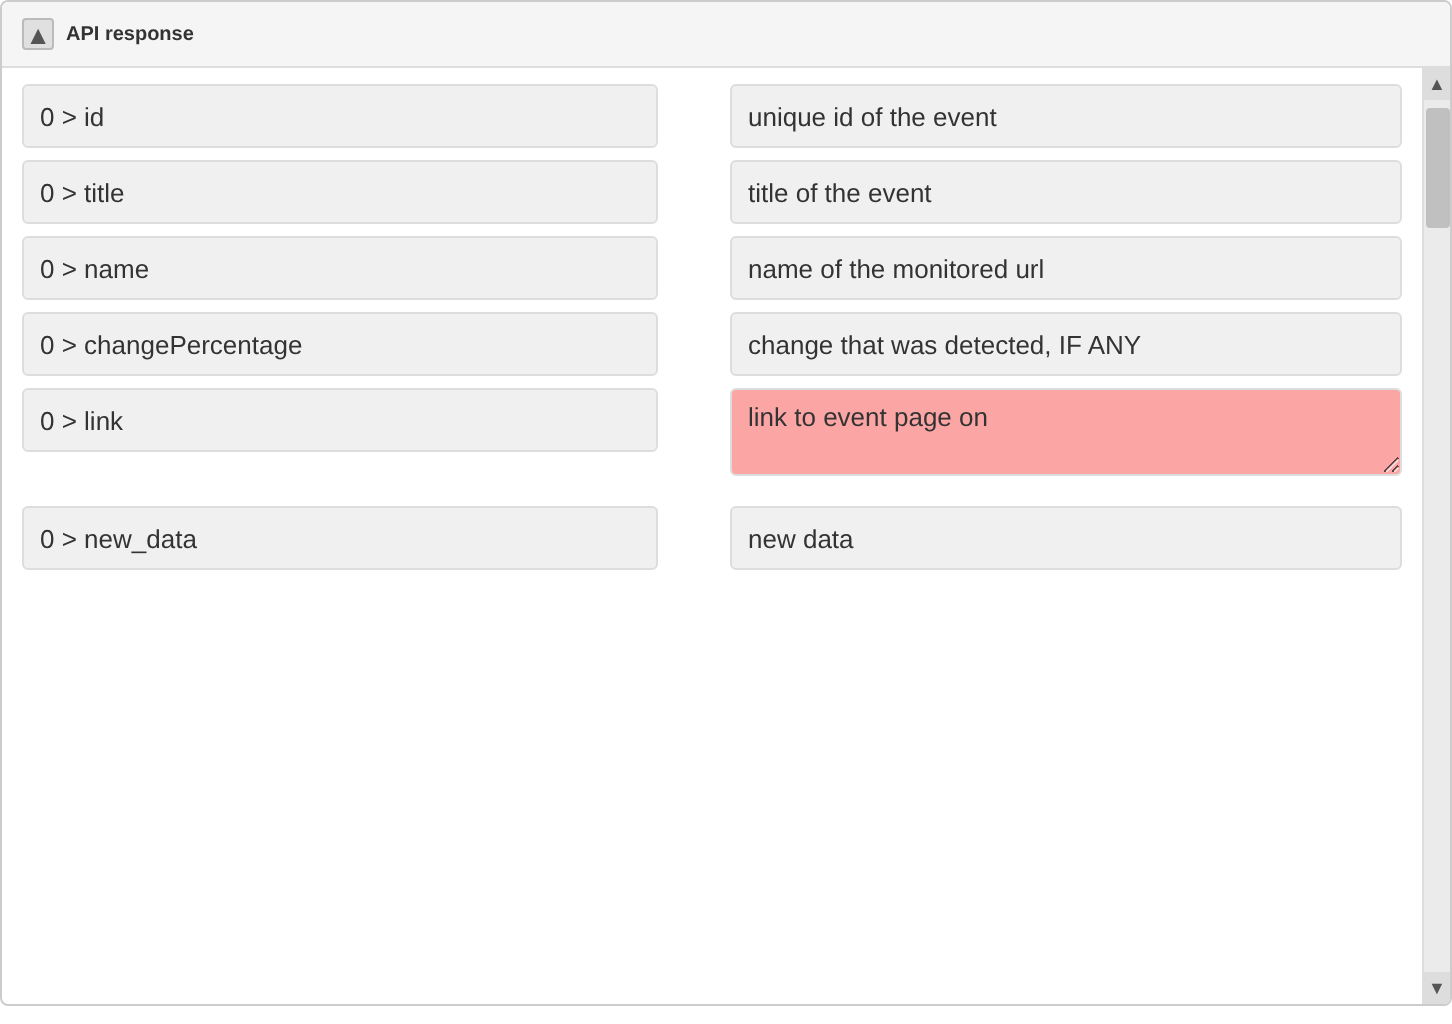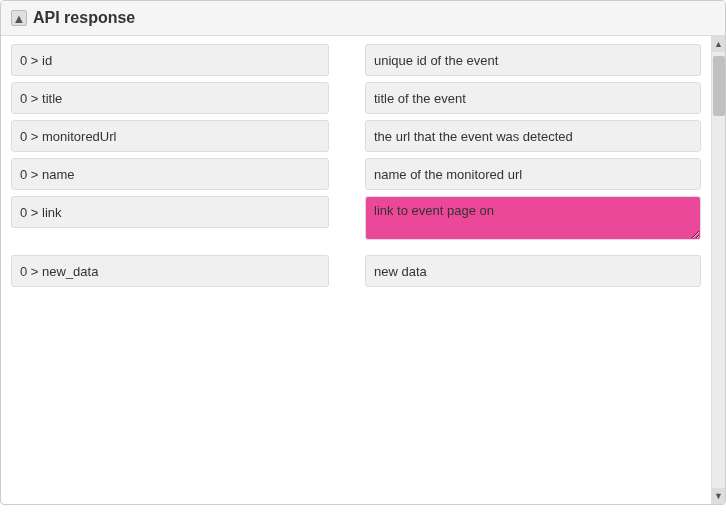--- a/index.html
+++ b/index.html
@@ -44,21 +44,21 @@
       align-items: center;
       justify-content: center;
       cursor: pointer;
       font-size: 10px;
       color: #555;
     }
 
     .header-title {
       font-weight: bold;
       color: #333;
-      font-size: 16px;
+      font-size: 10px;
     }
 
     .content {
       display: flex;
       height: 468px;
     }
 
     .rows-area {
       flex: 1;
       overflow-y: auto;
@@ -145,21 +145,21 @@
       width: 12px;
       height: 60px;
       background: #c0c0c0;
       border-radius: 2px;
       position: absolute;
       top: 4px;
       left: 1px;
     }
 
     .link-textarea {
-      background: #ec4899;
+      background: #fca5a5;
     }
   </style>
 </head>
 <body>
 
 <div class="container">
   <div class="header">
     <div class="collapse-btn">
       <span>▲</span>
     </div>
@@ -170,26 +170,26 @@
     <div class="rows-area" id="rows-container">
     <div class="row">
           <div class="left-field"><input type="text" class="field-input" value="0 &gt; id" style=""></div>
           <div class="right-field"><input type="text" class="field-input" value="unique id of the event" style=""></div>
         </div>
         <div class="row">
           <div class="left-field"><input type="text" class="field-input" value="0 &gt; title" style=""></div>
           <div class="right-field"><input type="text" class="field-input" value="title of the event" style=""></div>
         </div>
         <div class="row">
-          <div class="left-field"><input type="text" class="field-input" value="0 &gt; monitoredUrl" style=""></div>
-          <div class="right-field"><input type="text" class="field-input" value="the url that the event was detected" style=""></div>
-        </div>
-        <div class="row">
           <div class="left-field"><input type="text" class="field-input" value="0 &gt; name" style=""></div>
           <div class="right-field"><input type="text" class="field-input" value="name of the monitored url" style=""></div>
+        </div>
+        <div class="row">
+          <div class="left-field"><input type="text" class="field-input" value="0 &gt; changePercentage" style=""></div>
+          <div class="right-field"><input type="text" class="field-input" value="change that was detected, IF ANY" style=""></div>
         </div>
         <div class="row">
           <div class="left-field"><input type="text" class="field-input" value="0 &gt; link" style=""></div>
           <div class="right-field"><textarea class="field-textarea link-textarea" rows="2" style="">link to event page on</textarea></div>
         </div>
         <div class="row">
         </div>
         <div class="row">
           <div class="left-field"><input type="text" class="field-input" value="0 &gt; new_data" style=""></div>
           <div class="right-field"><input type="text" class="field-input" value="new data" style=""></div>

